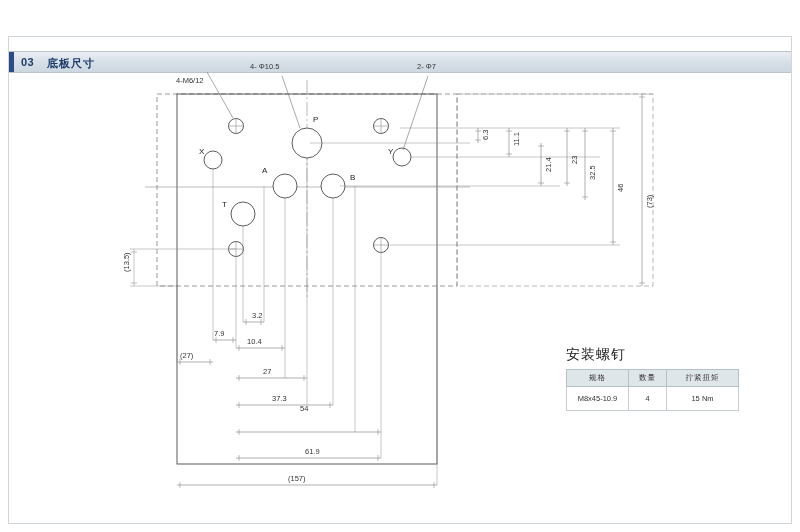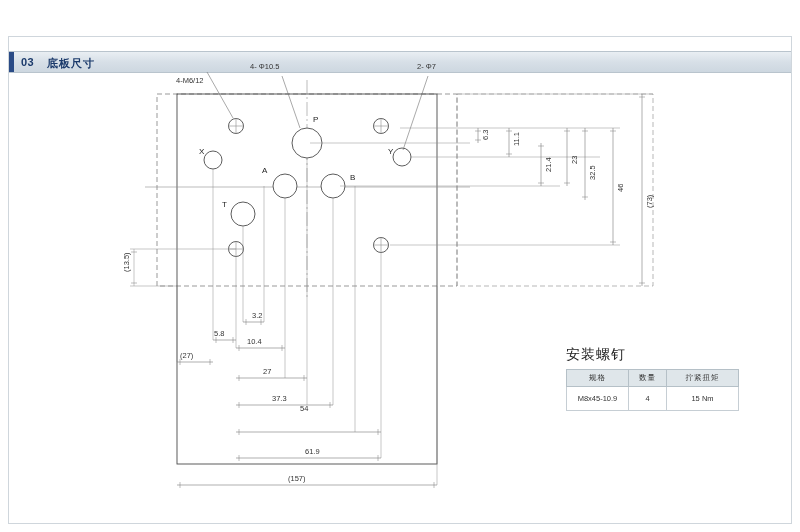--- a/index.html
+++ b/index.html
@@ -288,21 +288,21 @@
   <div class="lbl rot" style="left:481px; top:140px;">6.3</div>
   <div class="lbl rot" style="left:512px; top:146px;">11.1</div>
   <div class="lbl rot" style="left:544px; top:172px;">21.4</div>
   <div class="lbl rot" style="left:570px; top:164px;">23</div>
   <div class="lbl rot" style="left:588px; top:180px;">32.5</div>
   <div class="lbl rot" style="left:616px; top:192px;">46</div>
   <div class="lbl rot" style="left:645px; top:208px;">(73)</div>
   <div class="lbl rot" style="left:122px; top:272px;">(13.5)</div>
 
   <div class="lbl" style="left:252px; top:311px;">3.2</div>
-  <div class="lbl" style="left:214px; top:329px;">5.8</div>
+  <div class="lbl" style="left:214px; top:329px;">7.9</div>
   <div class="lbl" style="left:247px; top:337px;">10.4</div>
   <div class="lbl" style="left:172px; top:351px;padding-left:8px;">(27)</div>
   <div class="lbl" style="left:263px; top:367px;">27</div>
   <div class="lbl" style="left:272px; top:394px;">37.3</div>
   <div class="lbl" style="left:300px; top:404px;">54</div>
   <div class="lbl" style="left:305px; top:447px;">61.9</div>
   <div class="lbl" style="left:288px; top:474px;">(157)</div>
 
   <div id="screws">
     <div class="caption">安装螺钉</div>

